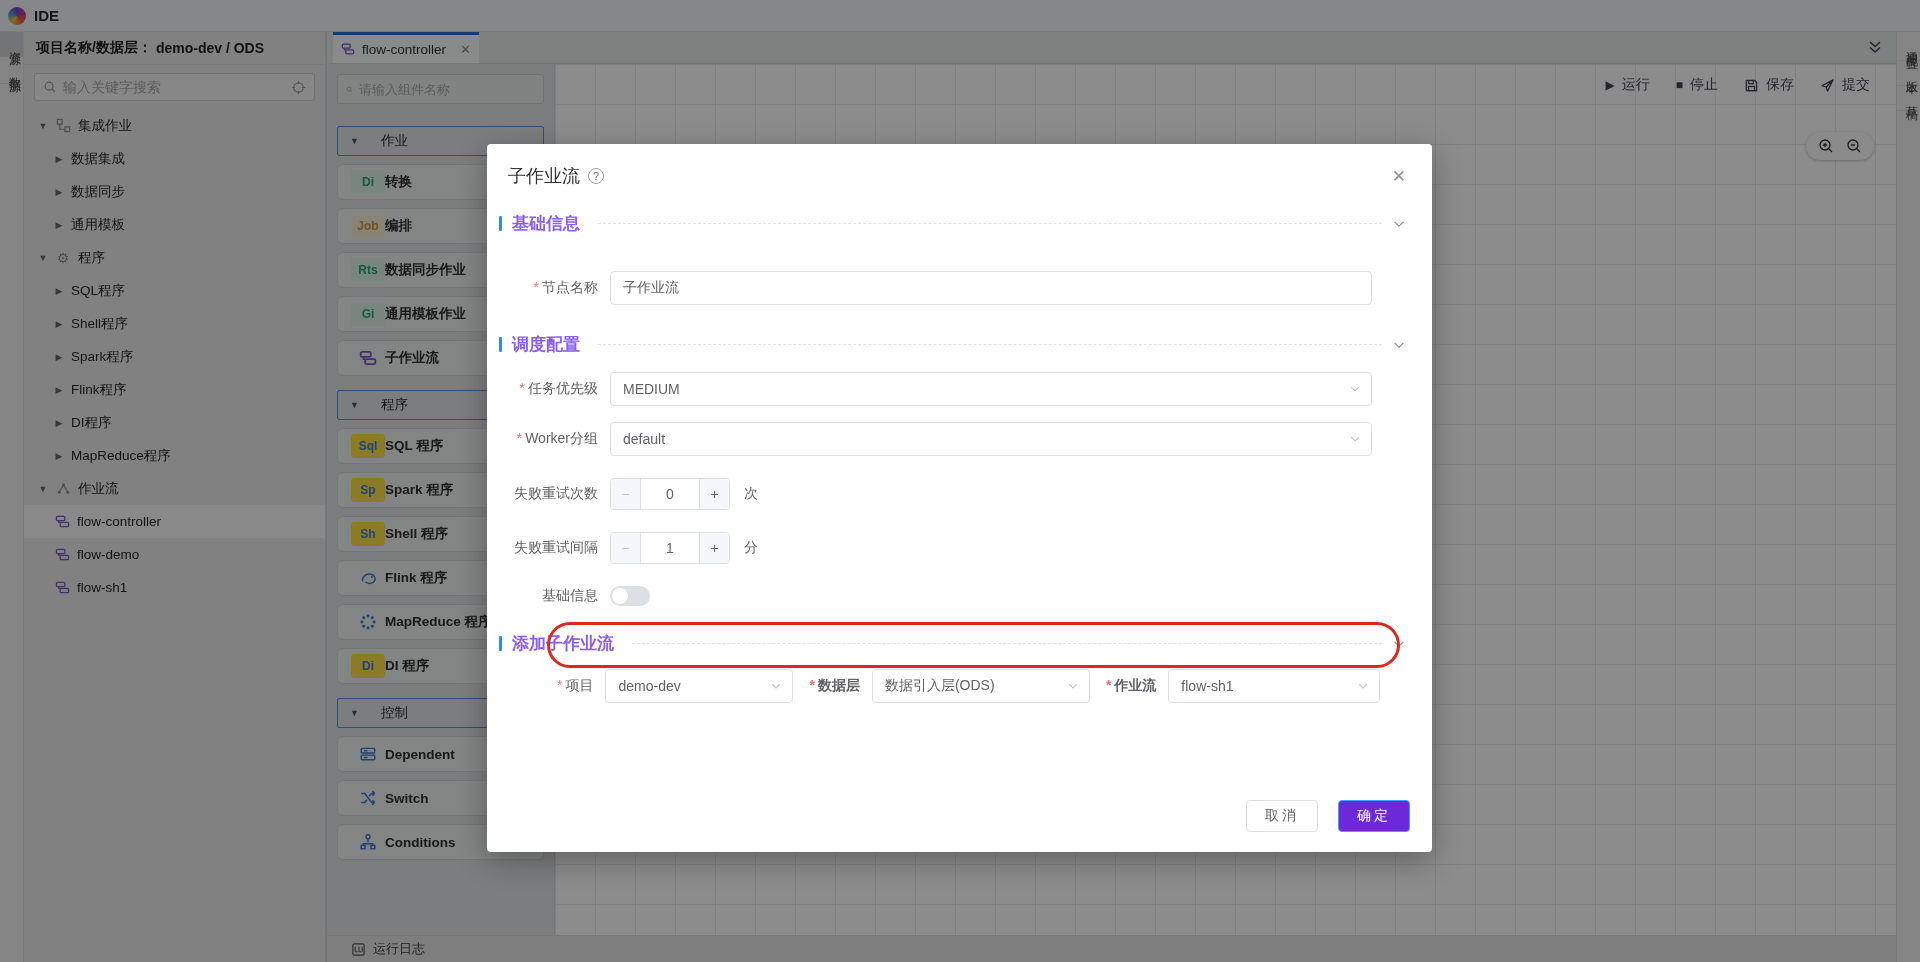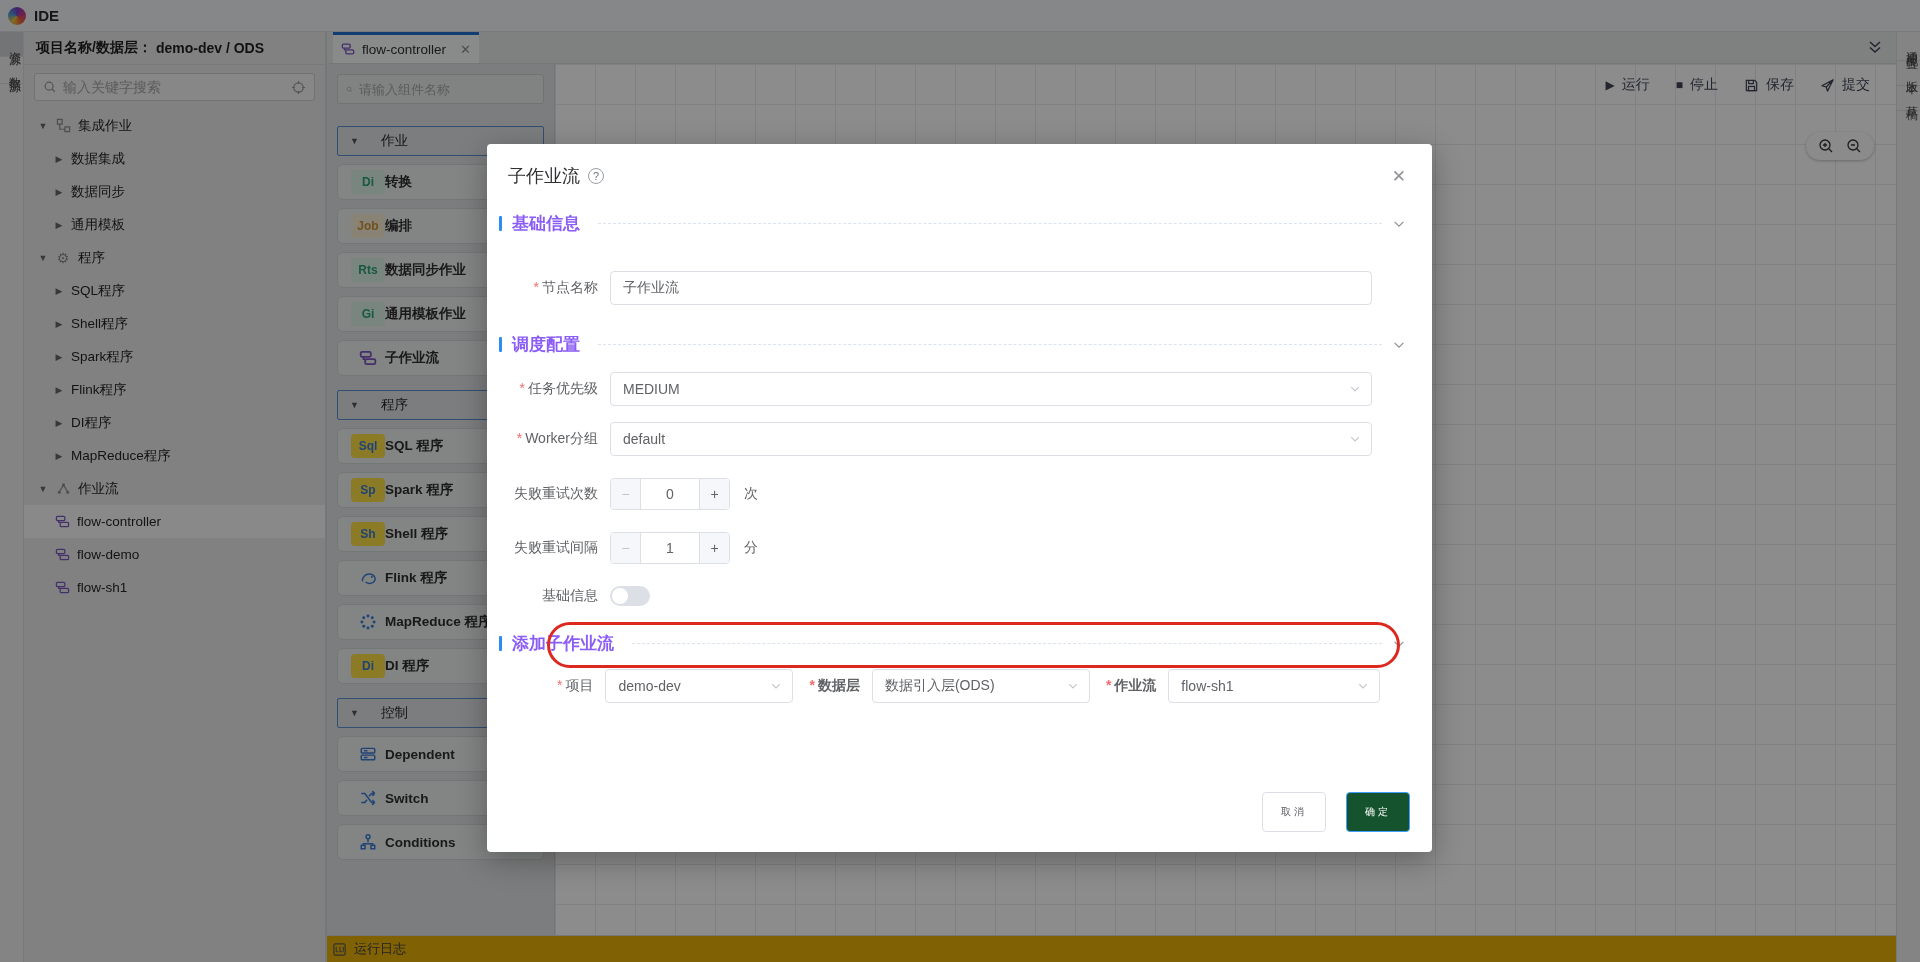--- a/index.html
+++ b/index.html
@@ -84,22 +84,22 @@
   .canvas-toolbar { position:absolute; top:12px; right:26px; display:flex; gap:26px;
     font-size:14px; color:#41445a; align-items:center; }
   .ct-item { display:flex; align-items:center; gap:7px; cursor:pointer; }
   .ct-glyph { font-size:12px; }
   .zoom-pill { position:absolute; top:68px; right:22px; width:68px; height:28px; background:#fdfdfd;
     border-radius:14px; box-shadow:0 1px 3px rgba(0,0,0,.25); display:flex; align-items:center;
     justify-content:center; gap:12px; }
   .zoom-pill svg { cursor:pointer; }
 
   
-  .bottombar { height:27px; flex:0 0 27px; background:#eab308; border-top:1px solid #d8d9db;
-    display:flex; align-items:center; gap:7px; padding:0 5px; font-size:13px; color:#3f3f3f; }
+  .bottombar { height:27px; flex:0 0 27px; background:#e5e5e5; border-top:1px solid #d8d9db;
+    display:flex; align-items:center; gap:7px; padding:0 24px; font-size:13px; color:#3f3f3f; }
 
   
   .overlay { position:absolute; inset:0; background:rgba(0,0,0,.45); z-index:50; }
   .modal { position:absolute; left:487px; top:144px; width:945px; height:708px; background:#fff;
     border-radius:4px; box-shadow:0 8px 30px rgba(0,0,0,.3); z-index:60; font-size:14px; }
   .modal-close { position:absolute; top:22px; right:26px; font-size:17px; color:#909399; cursor:pointer; }
   .modal-title-row { display:flex; align-items:center; gap:8px; padding:20px 0 0 21px; }
   .modal-title { font-size:18px; color:#303133; }
   .help-circle { width:16px; height:16px; border:1px solid #9a9da3; border-radius:50%;
     display:inline-flex; align-items:center; justify-content:center; font-size:11px; color:#6f7379; }
@@ -130,24 +130,24 @@
   .step-val { width:58px; display:flex; align-items:center; justify-content:center; color:#606266; }
   .unit { margin-left:14px; color:#606266; }
   .toggle { width:40px; height:20px; background:#dcdfe6; border-radius:10px; position:relative; cursor:pointer; }
   .toggle .knob { position:absolute; left:2px; top:2px; width:16px; height:16px; background:#fff; border-radius:50%; }
   .subflow-row { display:flex; align-items:center; margin:14px 0 0 70px; position:relative; z-index:2; }
   .inline-label { color:#606266; padding-right:12px; white-space:nowrap; }
   .inline-label.gap { margin-left:16px;font-weight:bold; }
   .annotation { position:absolute; left:60px; top:478px; width:853px; height:46px;
     border:3px solid #dc281e; border-radius:23px; pointer-events:none; z-index:1; }
   .modal-footer { position:absolute; right:22px; bottom:20px; display:flex; gap:20px; }
-  .btn { height:40px; border-radius:4px; font-size:10px; display:flex; align-items:center;
+  .btn { height:32px; border-radius:4px; font-size:14px; display:flex; align-items:center;
     justify-content:center; cursor:pointer; padding:0 18px; letter-spacing:3px; }
   .btn.plain { background:#fff; border:1px solid #dcdfe6; color:#606266; }
-  .btn.primary { background:#14532d; border:1px solid #409eff; color:#fff; }
+  .btn.primary { background:#6d28d9; border:1px solid #409eff; color:#fff; }
   svg { display:block; }
 </style>
 </head>
 <body>
 
 <div class="app">
 
   <div class="topbar">
     <div class="logo"></div>
     <div class="app-title">IDE</div>

